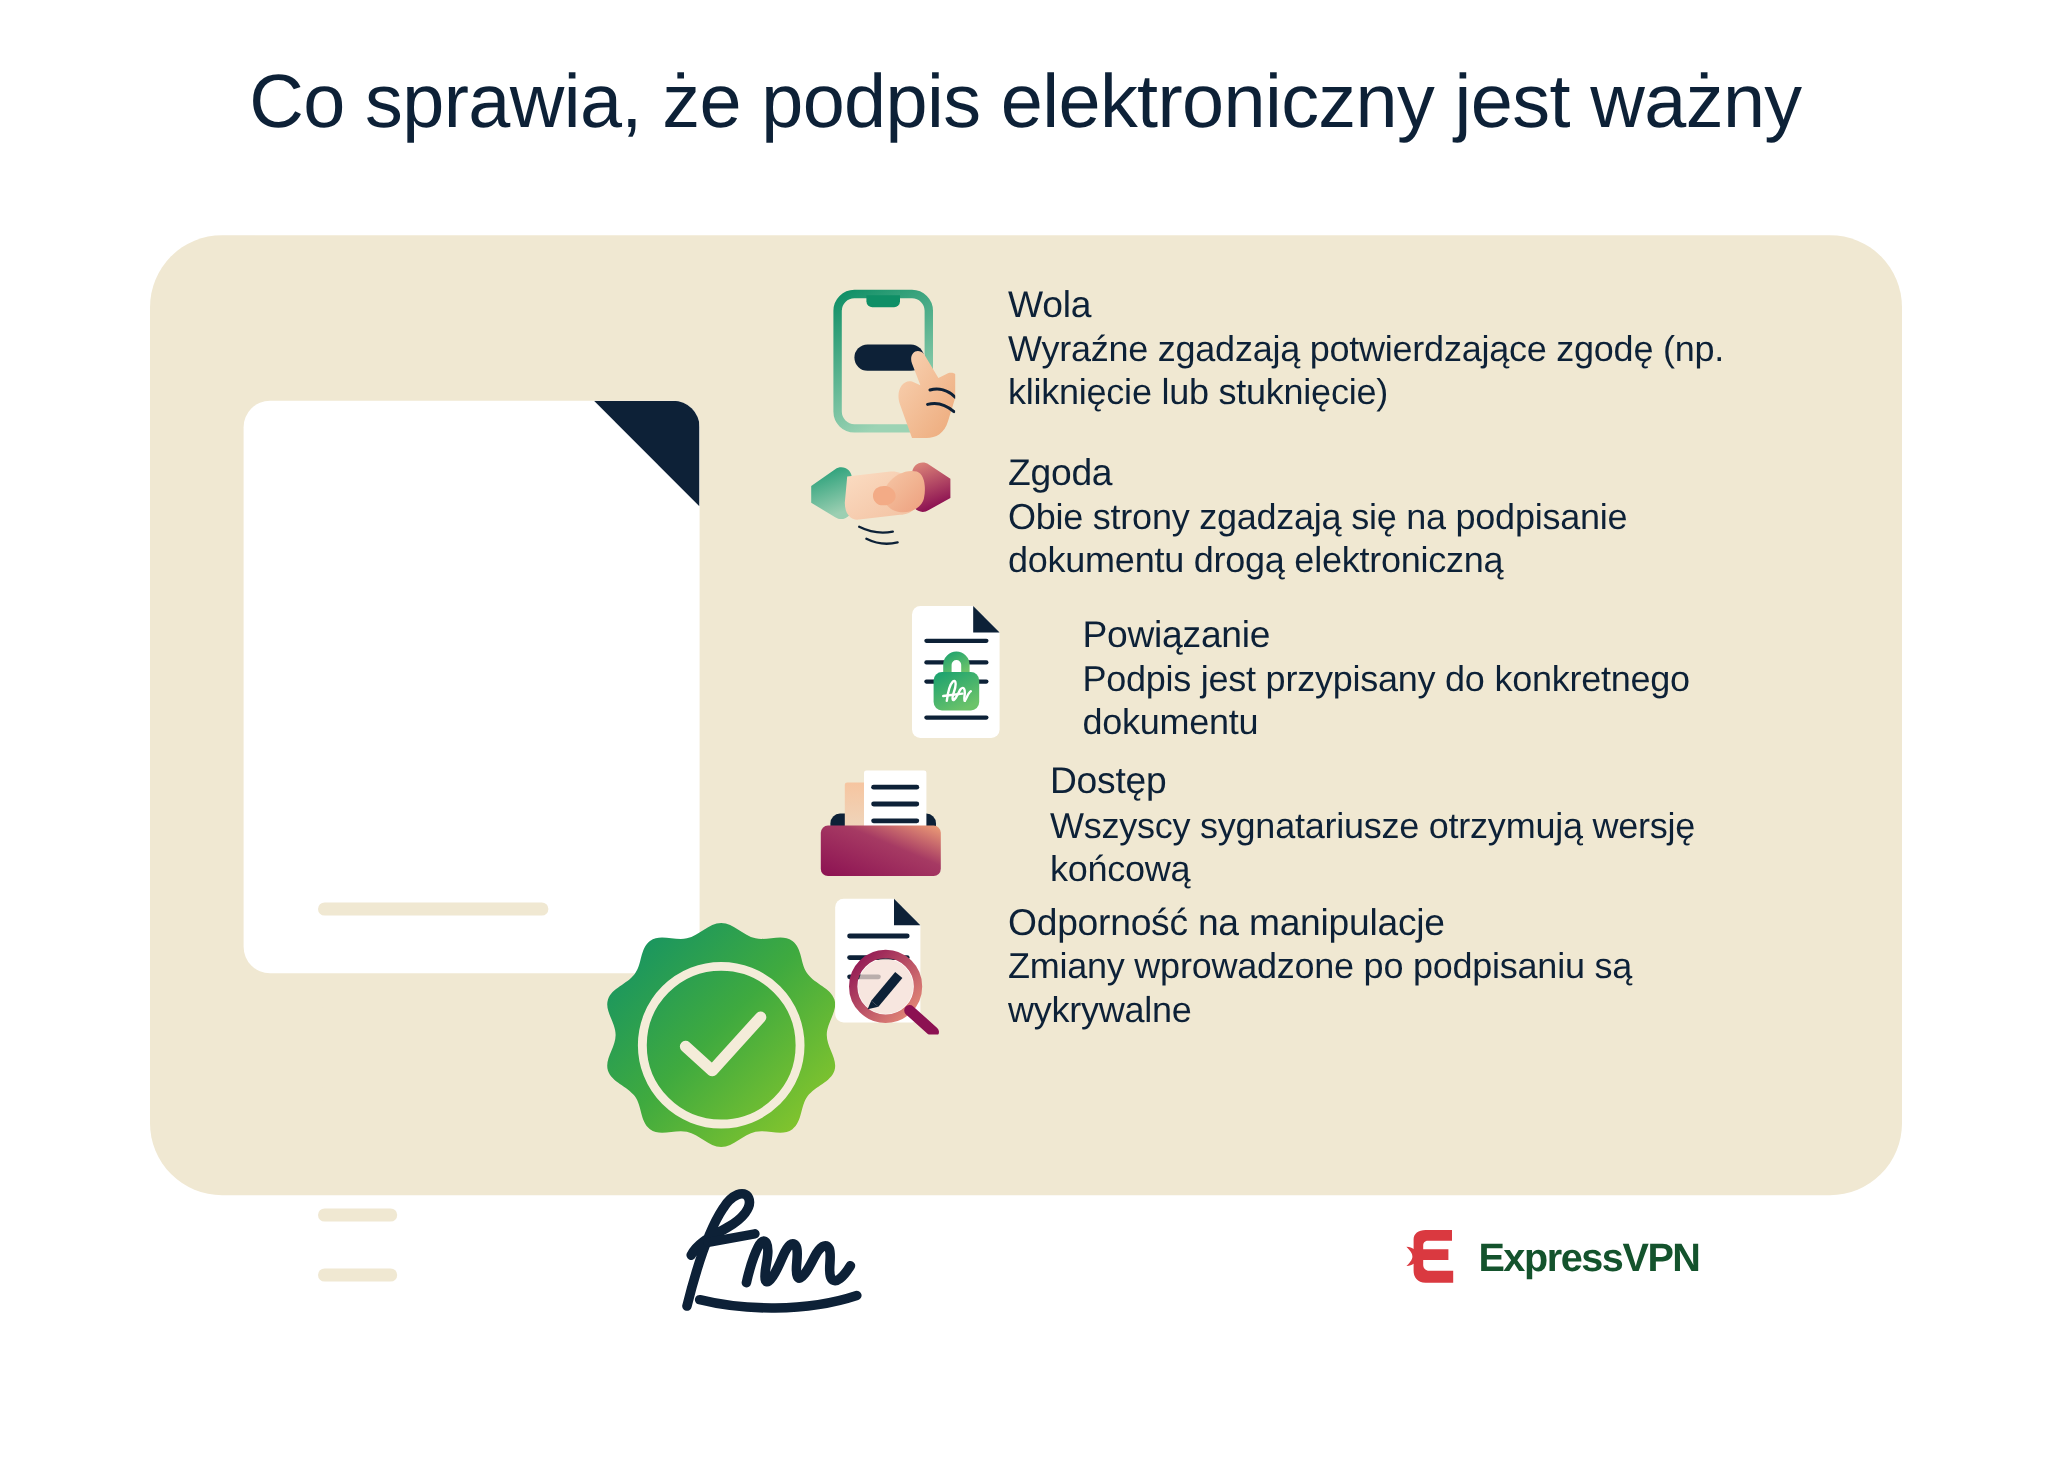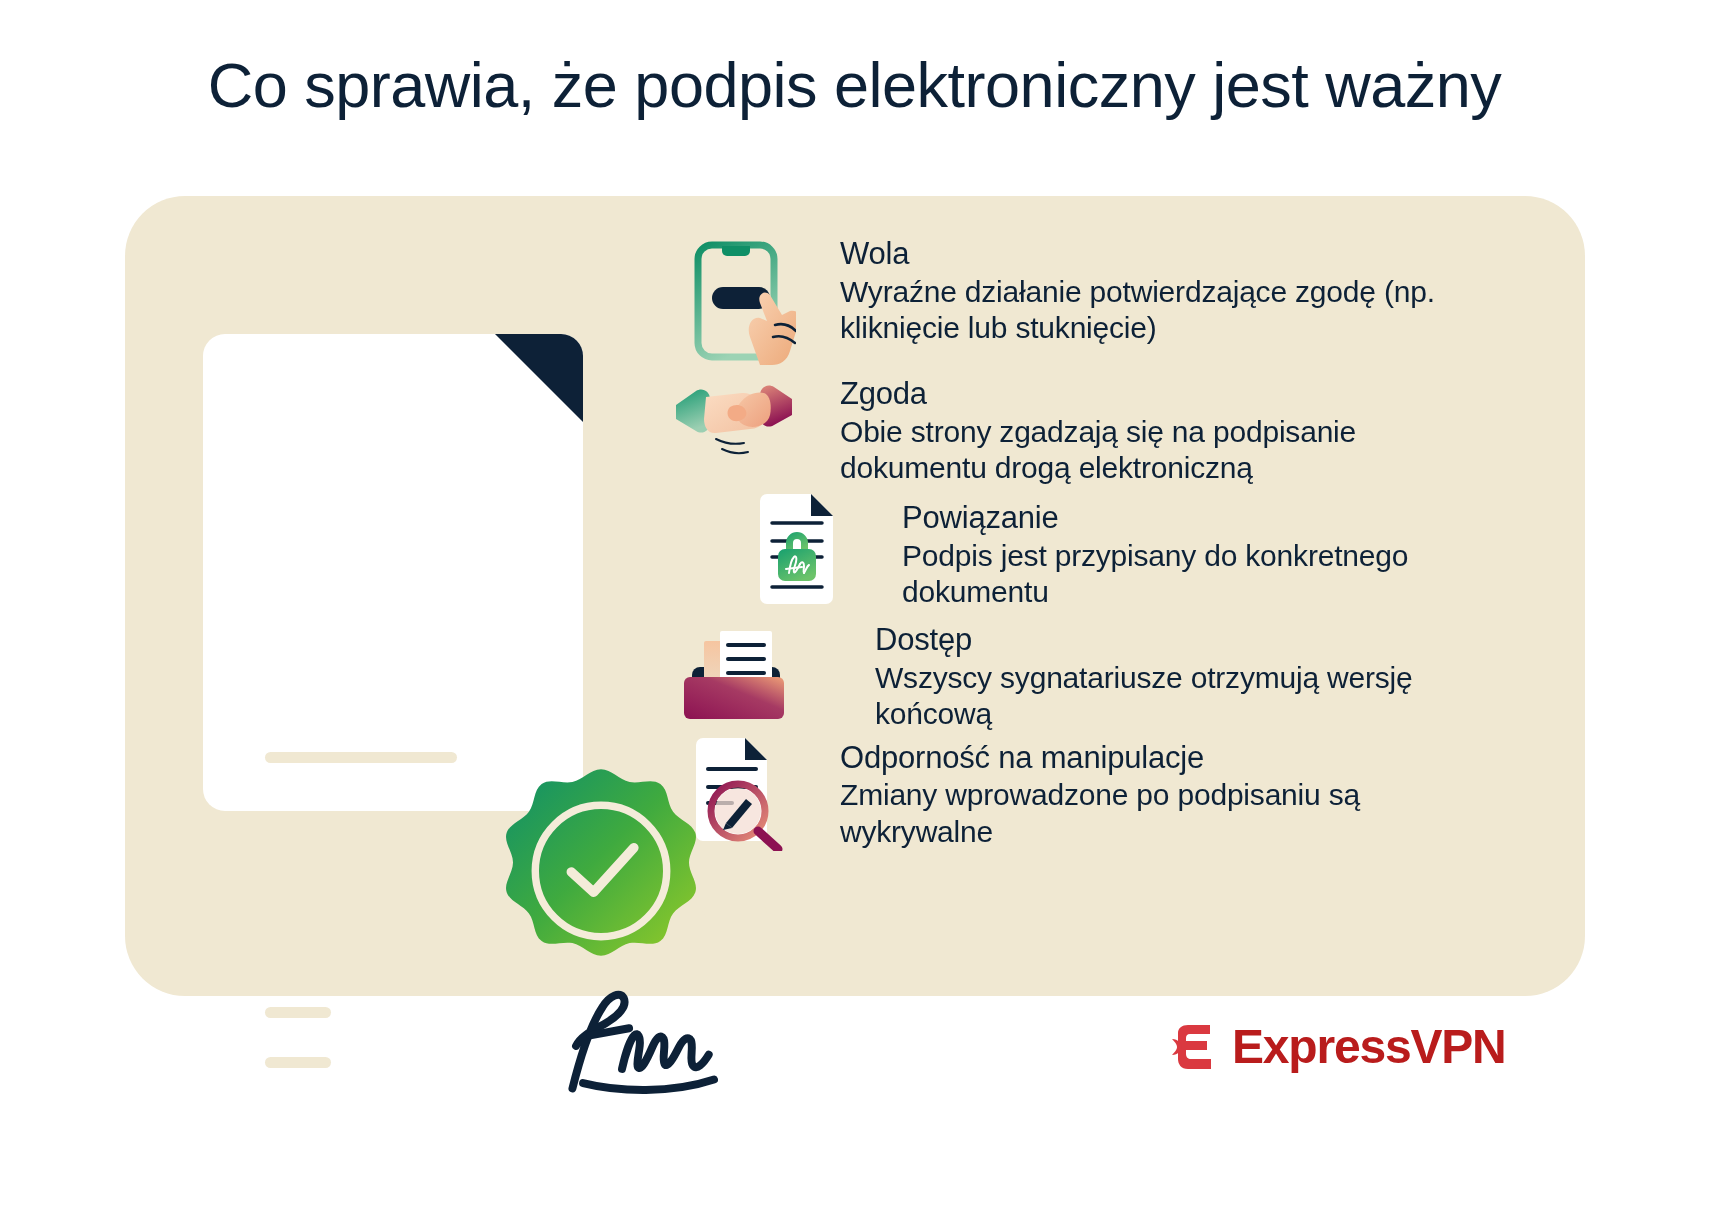--- a/index.html
+++ b/index.html
@@ -116,42 +116,42 @@
     color:#0d2137;
     letter-spacing:-0.2px;
     max-width:600px;
   }
 
   
   #row-0{margin-bottom:2px;}
   #row-0 .txt{padding-top:4px;}
   #row-1 .ico{height:96px;}
   #row-1 .txt{padding-top:10px;}
-  #row-1{margin-bottom:4px;}
+  #row-1{margin-bottom:15px;}
   #row-2 .ico{height:118px;}
   #row-2 .txt{padding-top:10px;}
   #row-2{margin-bottom:0px;justify-content:flex-end;}
   #row-3 .ico{height:118px;}
   #row-3 .txt{padding-top:12px;}
   #row-3{margin-bottom:0px;gap:35px;}
   #row-4 .ico{height:118px;}
   #row-4 .txt{padding-top:8px;}
 
   
   .logo{
     position:absolute;
     left:1166px;top:1016px;
     display:flex;align-items:center;
     height:62px;
   }
   .logo-mark{width:56px;height:56px;margin-right:10px;}
   .logo-text{
-    font-size:48px;
+    font-size:33px;
     font-weight:700;
-    color:#b91c1c;
+    color:#14532d;
     letter-spacing:-1.2px;
     line-height:1;
   }
 </style>
 </head>
 <body>
 
 <div class="page">
 
   <div class="title">Co sprawia, że podpis elektroniczny jest ważny</div>
@@ -230,21 +230,21 @@
             <path d="M88 132 L78 104 C74 93 80 83 88 85 L95 88 L88 70
                      C85 62 92 56 98 62 L110 82 L118 78 C126 76 130 84 126 92
                      L118 118 C115 128 108 132 100 132 Z" fill="url(#handG)"></path>
             <path d="M103 92 C110 90 118 92 124 98" fill="none" stroke="#0d2137" stroke-width="2.5" stroke-linecap="round"></path>
             <path d="M101 104 C108 102 116 104 123 110" fill="none" stroke="#0d2137" stroke-width="2.5" stroke-linecap="round"></path>
           </g>
         </svg>
       </div>
       <div class="txt">
         <h3>Wola</h3>
-        <p>Wyraźne działanie potwierdzające zgodę (np. kliknięcie lub stuknięcie)</p>
+        <p>Wyraźne zgadzają potwierdzające zgodę (np. kliknięcie lub stuknięcie)</p>
       </div>
     </div>
 
     <div class="row" id="row-1">
       <div class="ico">
         <svg viewBox="0 0 124 96" width="124" height="96">
           <defs>
             <linearGradient id="cuffGreen" x1="0" y1="0" x2="0.3" y2="1">
               <stop offset="0%" stop-color="#1a9a72"></stop>
               <stop offset="100%" stop-color="#9ccfb2"></stop>

